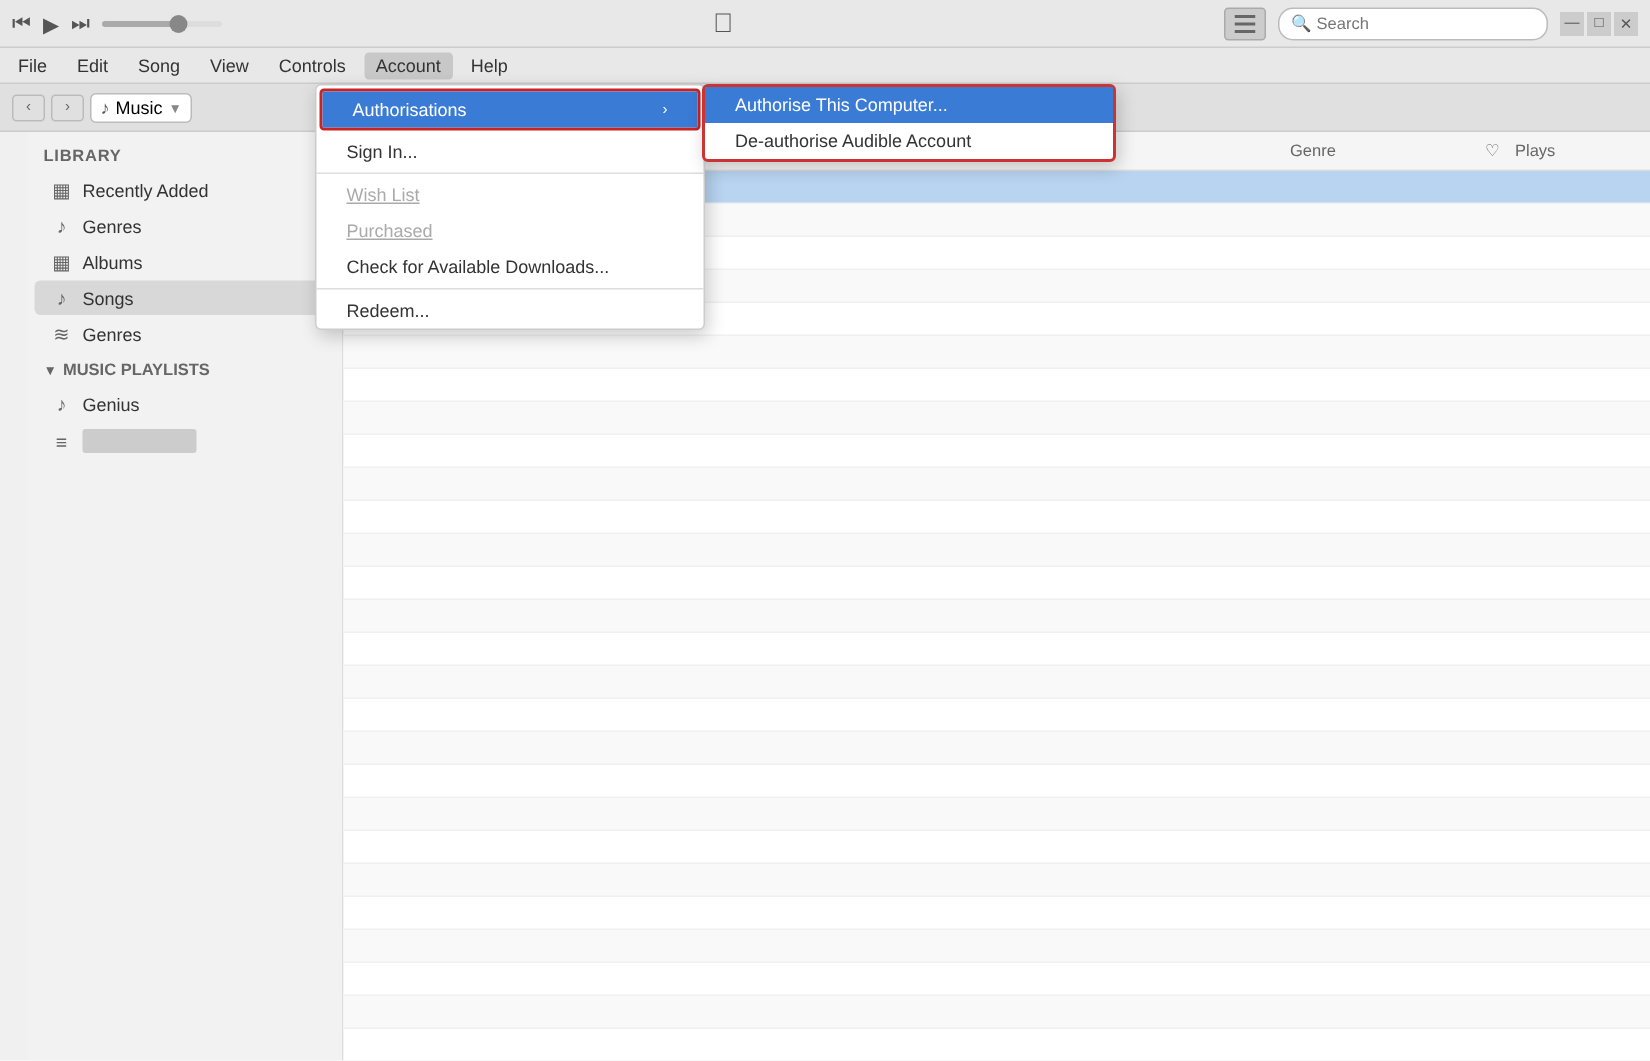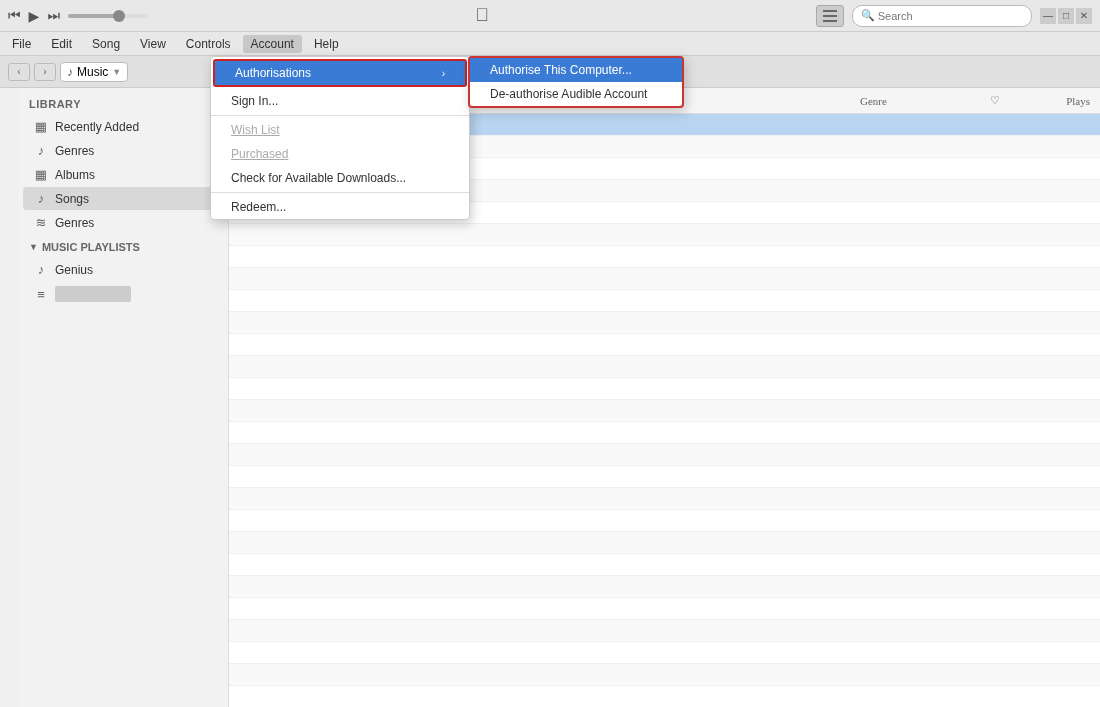--- a/index.html
+++ b/index.html
@@ -216,26 +216,25 @@
       background: #f5f5f5;
       border-bottom: 1px solid #ddd;
       height: 26px;
       align-items: center;
       padding: 0 10px;
     }
     .col-header {
       font-size: 11px;
       color: #666;
       font-weight: normal;
-      font-family: Liberation Serif, serif;
     }
     .col-name { flex: 3; }
     .col-genre { width: 120px; }
     .col-heart { width: 30px; text-align: center; }
-    .col-plays { width: 80px; text-align: right; }
+    .col-plays { width: 80px; }
 
     .table-row {
       height: 22px;
       border-bottom: 1px solid #f0f0f0;
       display: flex;
       align-items: center;
       padding: 0 10px;
     }
     .table-row:nth-child(even) { background: #f9f9f9; }
     .table-row.selected { background: #b8d4f0; }
@@ -279,21 +278,21 @@
     .submenu-arrow { font-size: 10px; }
 
     
     #auth-submenu {
       position: absolute;
       top: 56px;
       left: 468px;
       background: white;
       border: 2px solid #cc3333;
       box-shadow: 2px 4px 12px rgba(0,0,0,0.2);
-      width: 216px;
+      width: 276px;
       z-index: 101;
       border-radius: 4px;
     }
     #auth-submenu .dropdown-item.highlighted {
       background: #3a7bd5;
       color: white;
     }
   </style>
 </head>
 <body>

